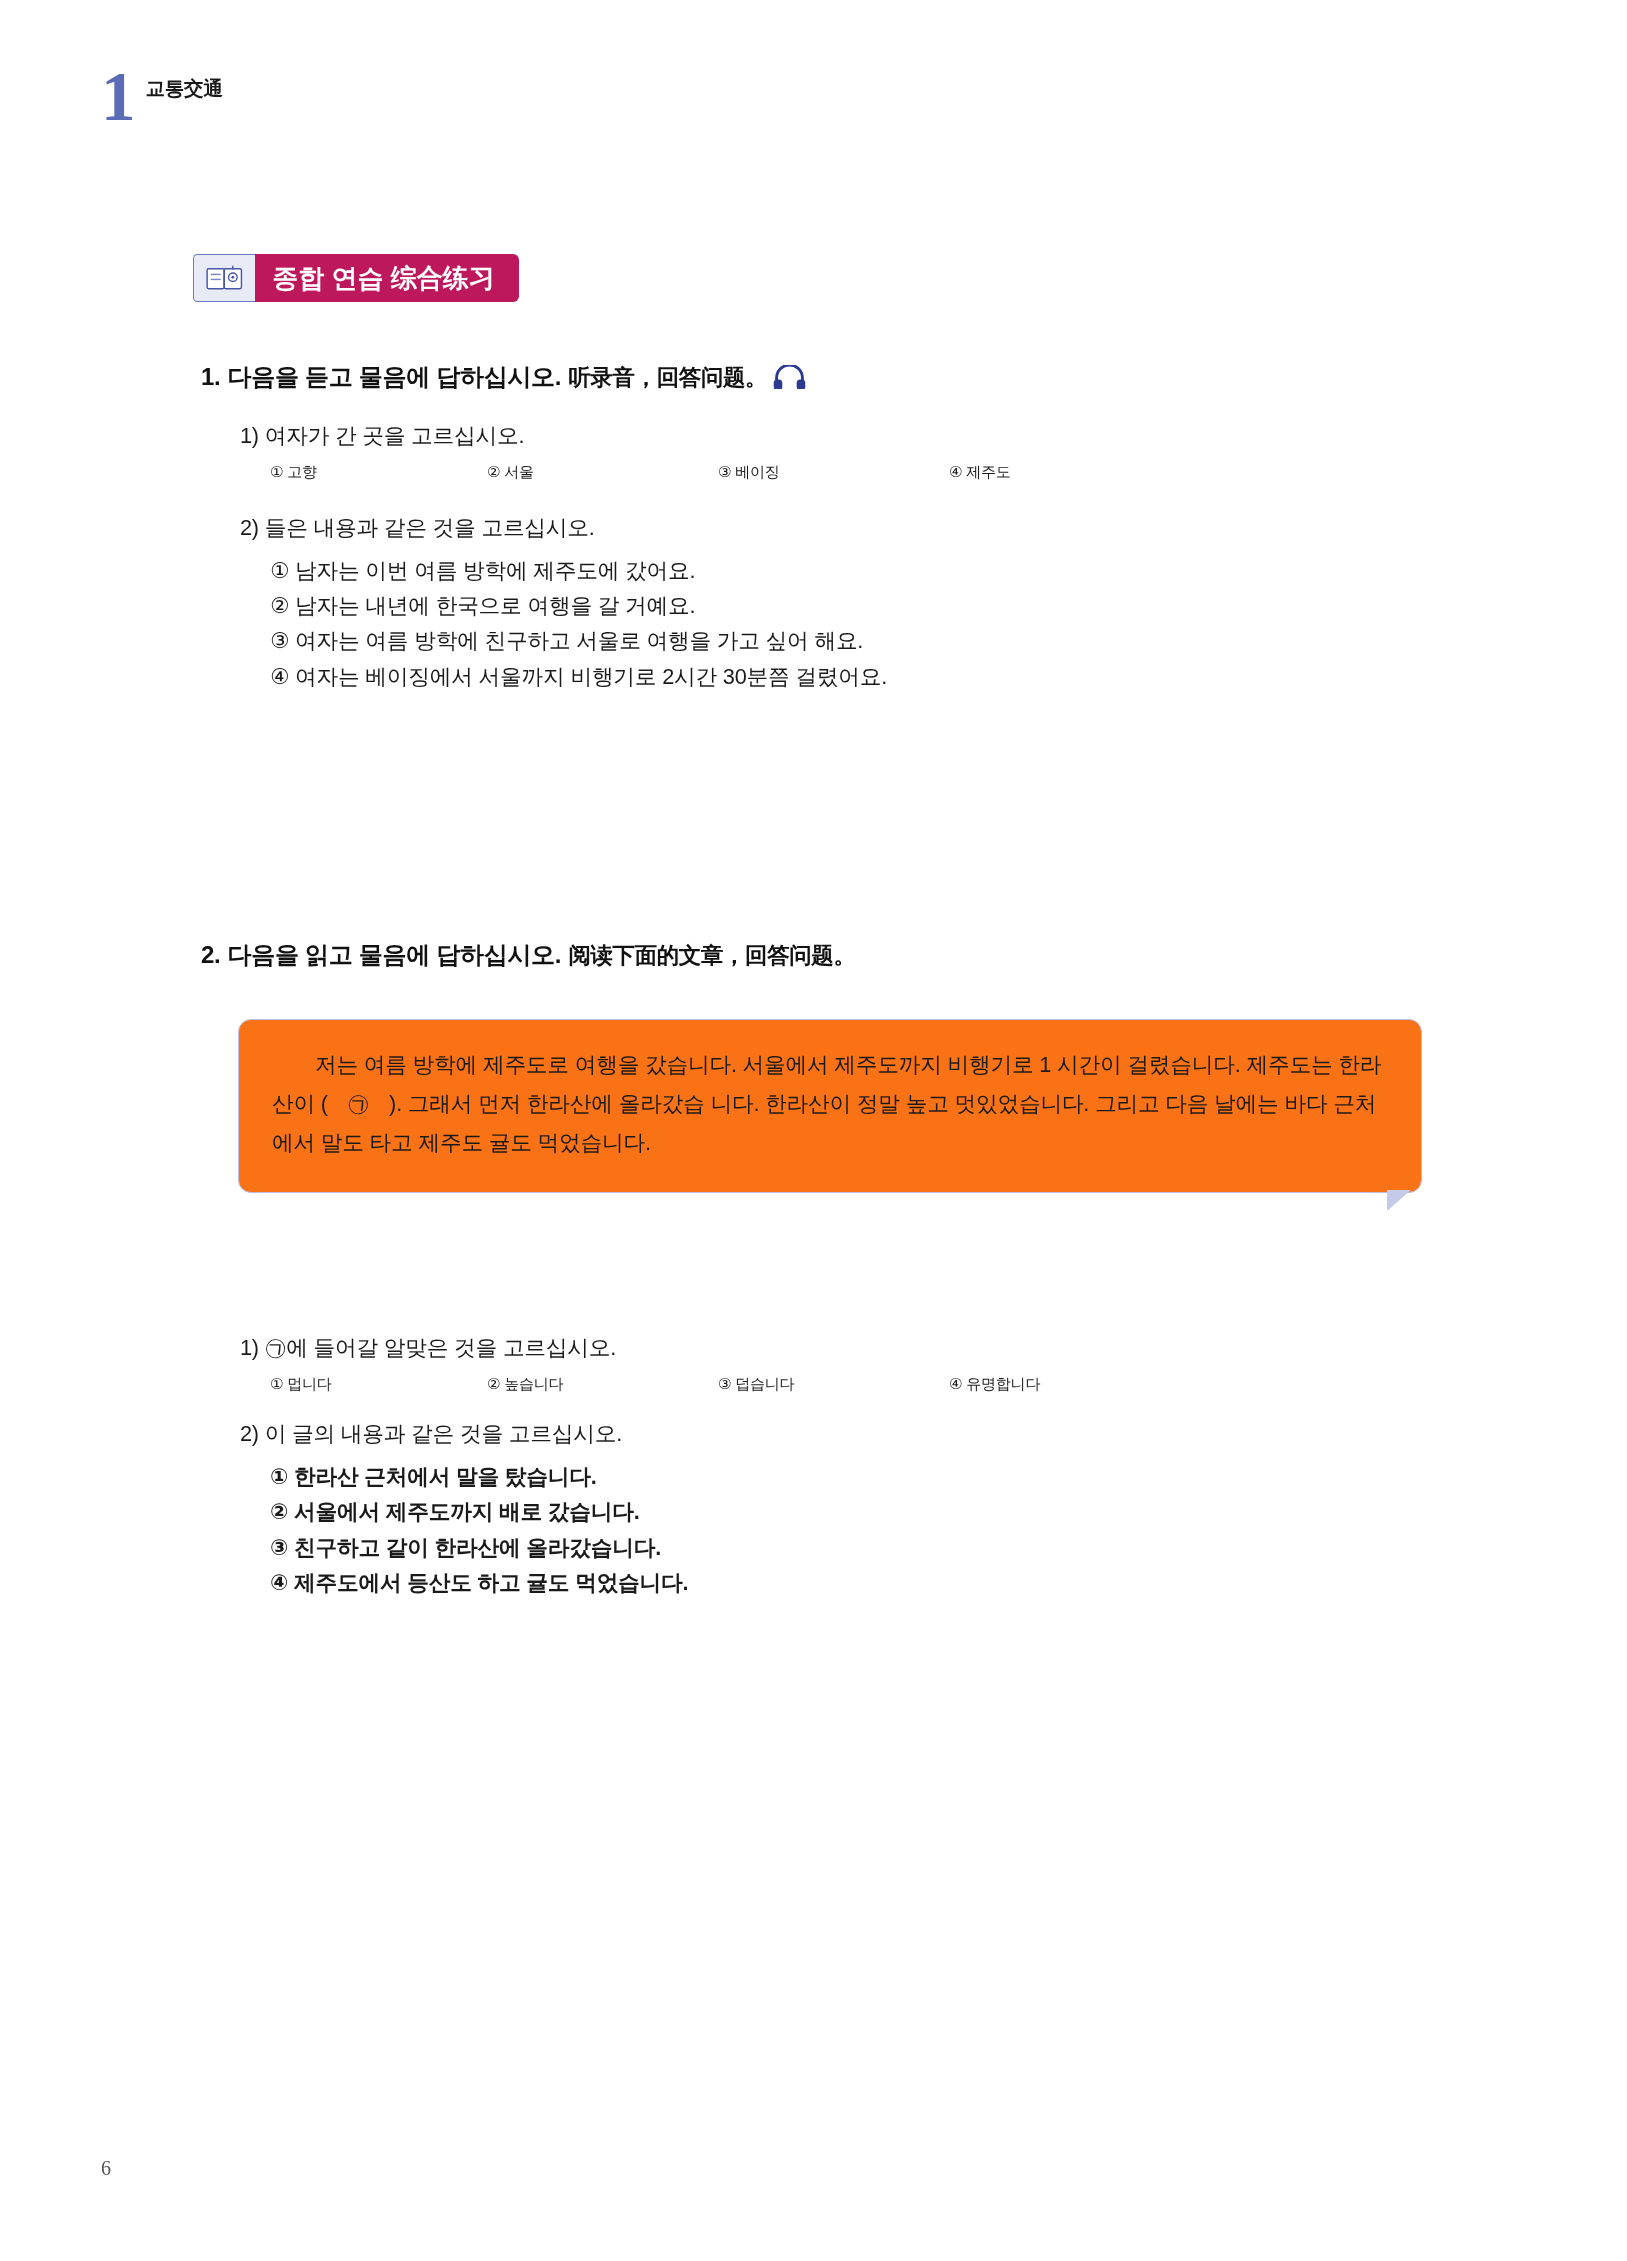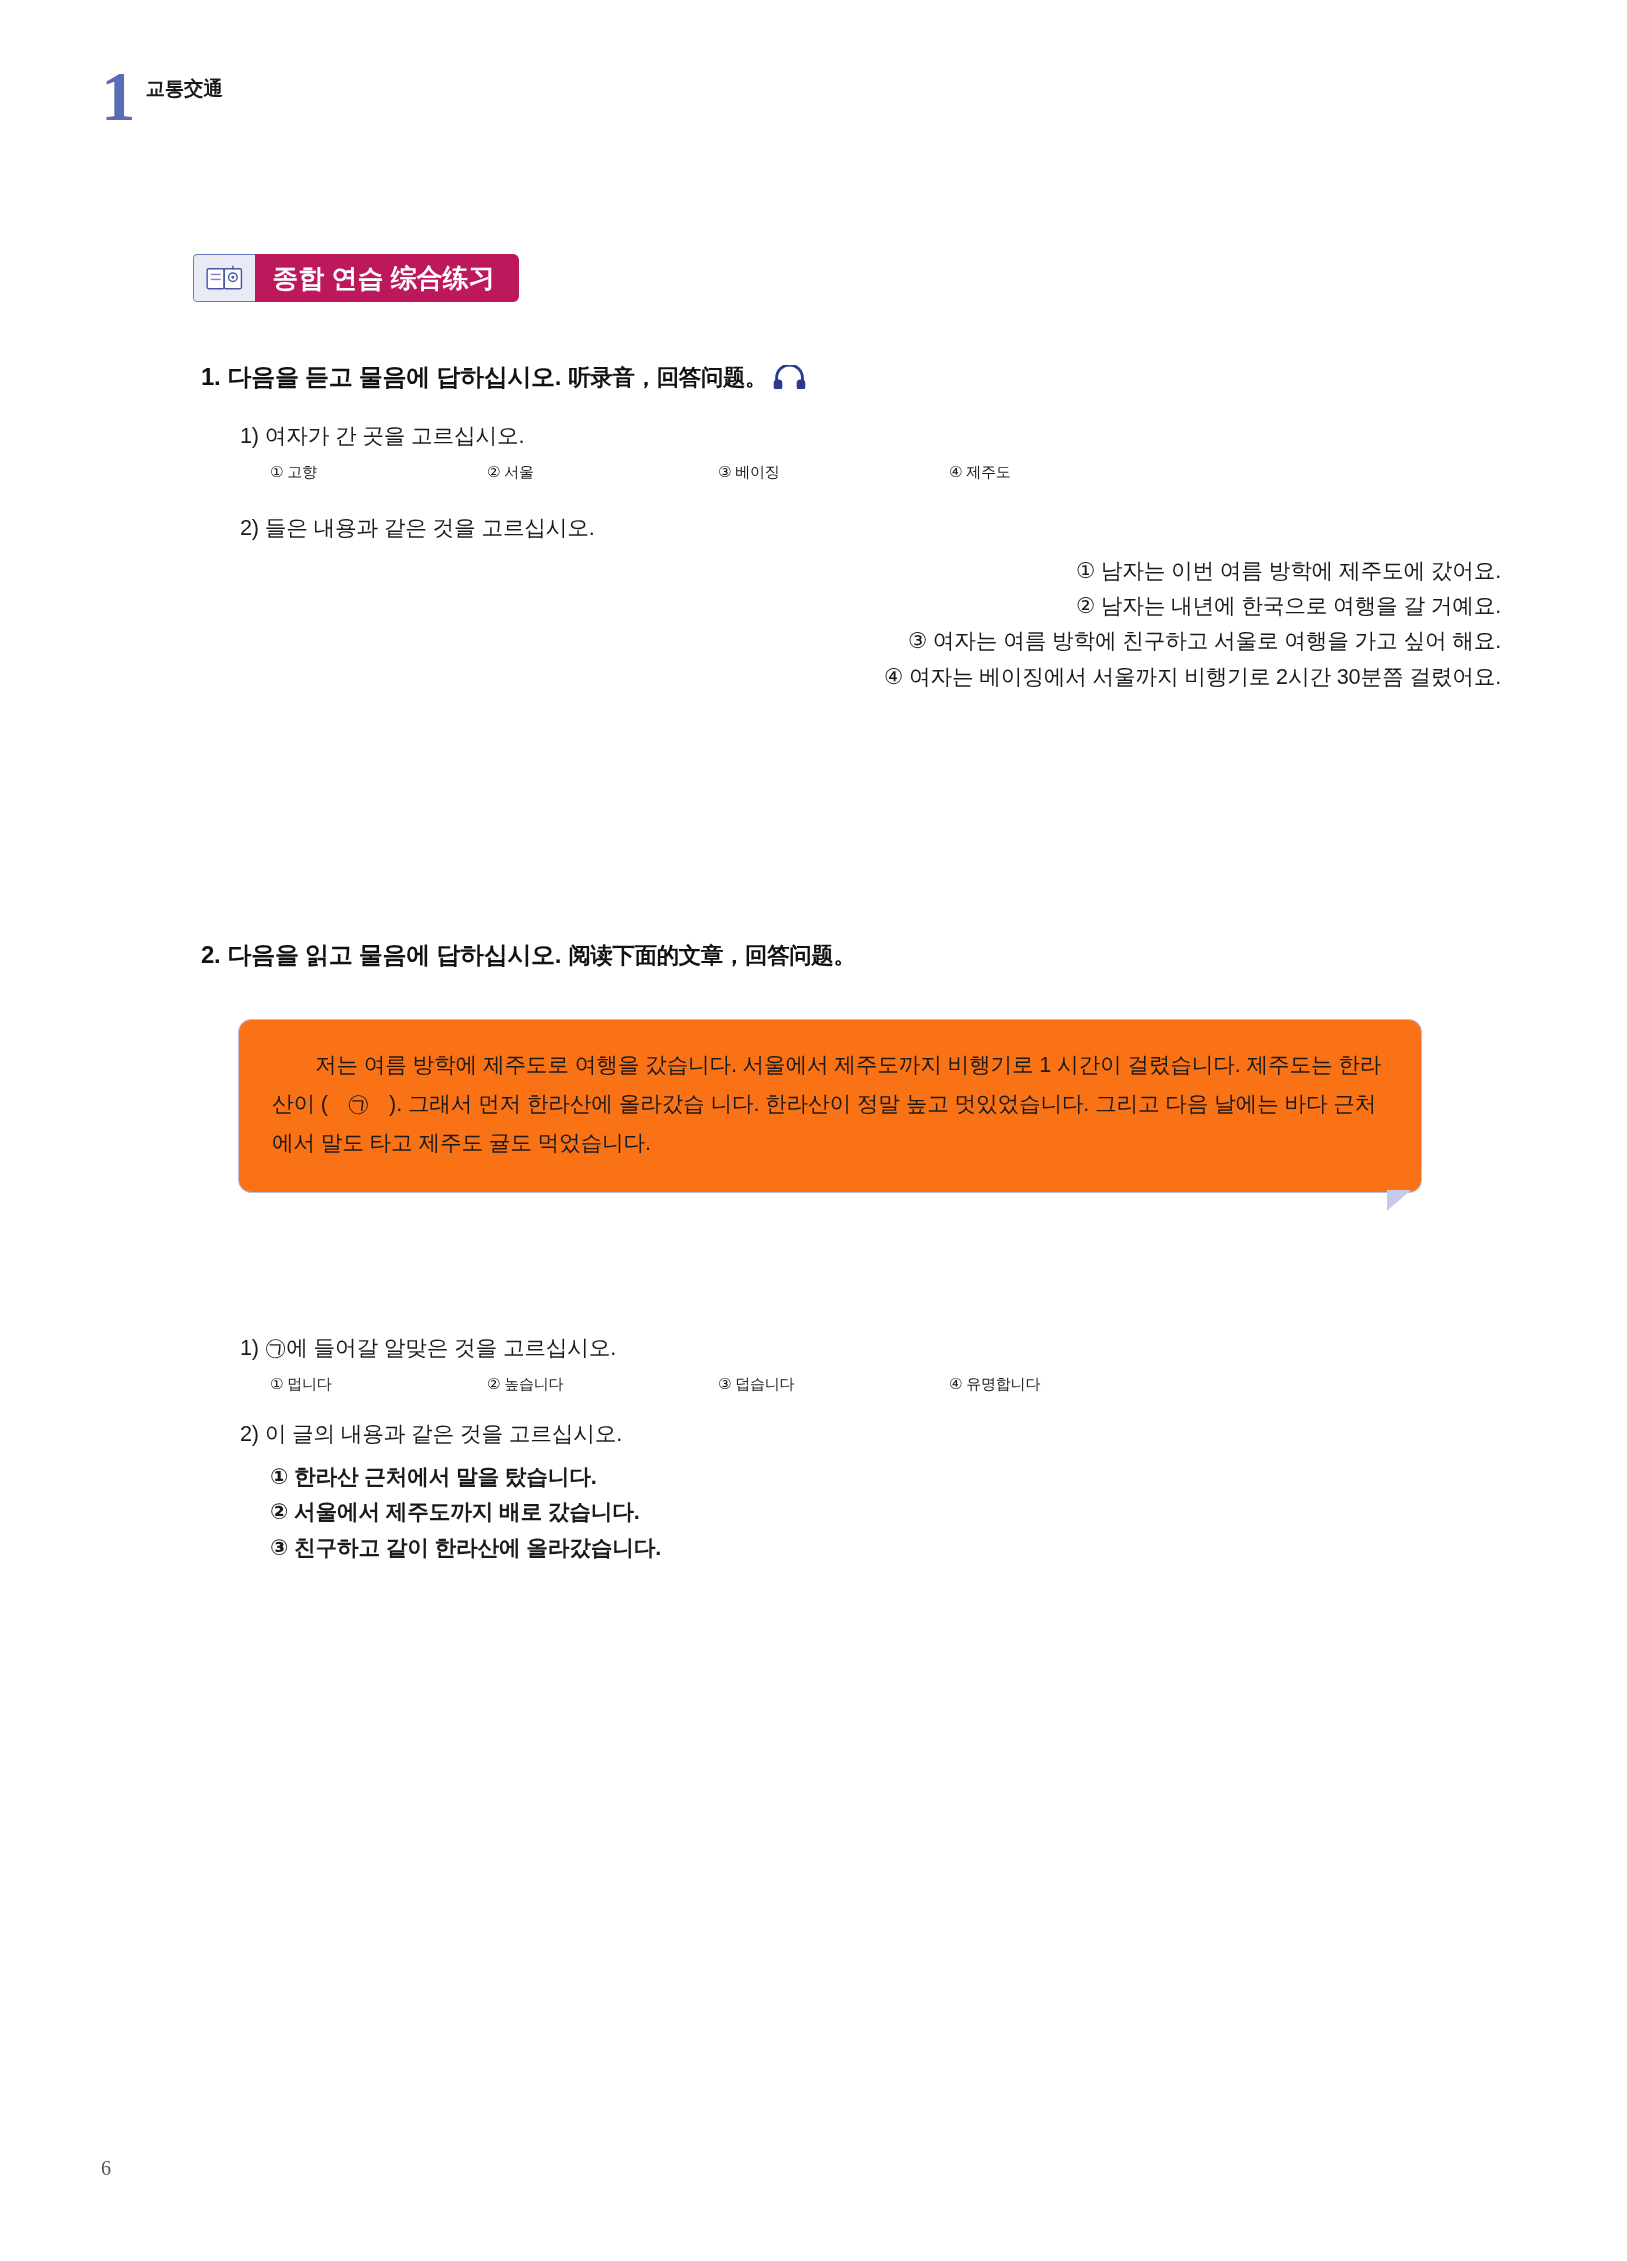--- a/index.html
+++ b/index.html
@@ -234,21 +234,21 @@
 
   <div class="sub-q" style="margin-top:27.4px;">1) 여자가 간 곳을 고르십시오.</div>
   <div class="choices-row">
     <span class="choice-inline" style="width:217px">① 고향</span>
     <span class="choice-inline" style="width:231px">② 서울</span>
     <span class="choice-inline" style="width:231px">③ 베이징</span>
     <span class="choice-inline">④ 제주도</span>
   </div>
 
   <div class="sub-q" style="margin-top:30px;">2) 들은 내용과 같은 것을 고르십시오.</div>
-  <div style="margin-top:8.7px;text-align:right;">
+  <div style="margin-top:8.7px;">
     <div class="choice-line">① 남자는 이번 여름 방학에 제주도에 갔어요.</div>
     <div class="choice-line">② 남자는 내년에 한국으로 여행을 갈 거예요.</div>
     <div class="choice-line">③ 여자는 여름 방학에 친구하고 서울로 여행을 가고 싶어 해요.</div>
     <div class="choice-line">④ 여자는 베이징에서 서울까지 비행기로 2시간 30분쯤 걸렸어요.</div>
   </div>
 </div>
 
 <div class="q-block" style="top: 939px;">
   <div class="q-title">
     <span>2.</span>
@@ -275,17 +275,18 @@
     <span class="choice-inline" style="width:231px">② 높습니다</span>
     <span class="choice-inline" style="width:231px">③ 덥습니다</span>
     <span class="choice-inline">④ 유명합니다</span>
   </div>
 
   <div class="sub-q" style="margin-top:24.5px;">2) 이 글의 내용과 같은 것을 고르십시오.</div>
   <div style="margin-top:8.7px;font-weight:bold;">
     <div class="choice-line">① 한라산 근처에서 말을 탔습니다.</div>
     <div class="choice-line">② 서울에서 제주도까지 배로 갔습니다.</div>
     <div class="choice-line">③ 친구하고 같이 한라산에 올라갔습니다.</div>
+    <div class="choice-line">④ 제주도에서 등산도 하고 귤도 먹었습니다.</div>
   </div>
 </div>
 
 <div class="page-number">6</div>
 
 
 </body></html>

